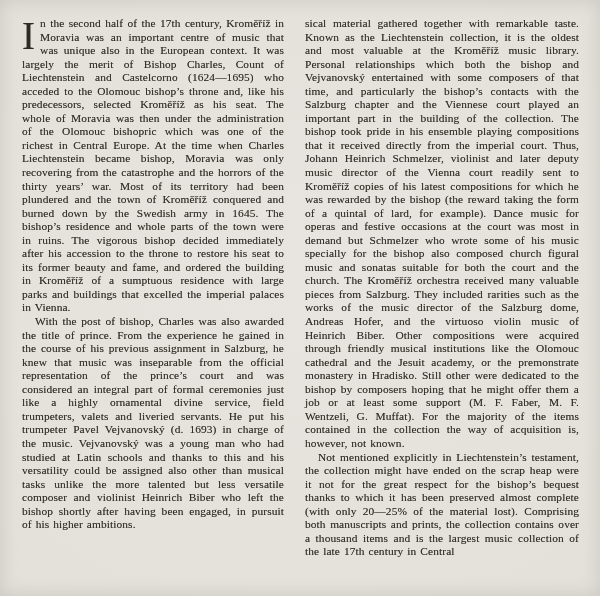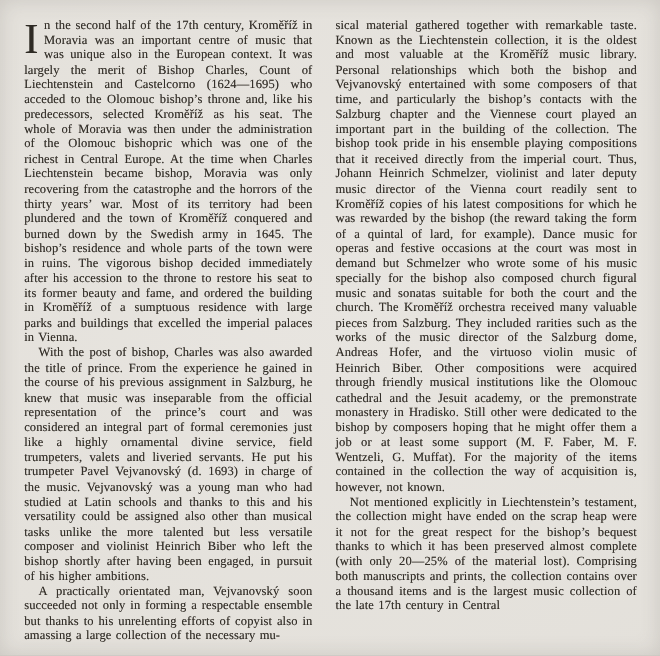--- a/index.html
+++ b/index.html
@@ -49,21 +49,20 @@
 </style>
 </head>
 <body>
 
 <div class="page">
   <div class="columns">
 
     <div class="col col-left">
       <p><span class="dropcap">I</span><span>n the second half of the 17th century, Kroměříž in Moravia was an important centre of music that was unique also in the European context. It was largely the merit of Bishop Charles, Count of Liechtenstein and Castelcorno (1624—1695) who acceded to the Olomouc bishop’s throne and, like his predecessors, selected Kroměříž as his seat. The whole of Moravia was then under the administration of the Olomouc bishopric which was one of the richest in Central Europe. At the time when Charles Liechtenstein became bishop, Moravia was only recovering from the catastrophe and the horrors of the thirty years’ war. Most of its territory had been plundered and the town of Kroměříž conquered and burned down by the Swedish army in 1645. The bishop’s residence and whole parts of the town were in ruins. The vigorous bishop decided immediately after his accession to the throne to restore his seat to its former beauty and fame, and ordered the building in Kroměříž of a sumptuous residence with large parks and buildings that excelled the imperial palaces in Vienna.</span></p>
       <p class="indent">With the post of bishop, Charles was also awarded the title of prince. From the experience he gained in the course of his previous assignment in Salzburg, he knew that music was inseparable from the official representation of the prince’s court and was considered an integral part of formal ceremonies just like a highly ornamental divine service, field trumpeters, valets and liveried servants. He put his trumpeter Pavel Vejvanovský (d. 1693) in charge of the music. Vejvanovský was a young man who had studied at Latin schools and thanks to this and his versatility could be assigned also other than musical tasks unlike the more talented but less versatile composer and violinist Heinrich Biber who left the bishop shortly after having been engaged, in pursuit of his higher ambitions.</p>
-      <p class="indent">A practically orientated man, Vejvanovský soon succeeded not only in forming a respectable ensemble but thanks to his unrelenting efforts of copyist also in amassing a large collection of the necessary mu-</p>
     </div>
 
     <div class="col col-right">
       <p>sical material gathered together with remarkable taste. Known as the Liechtenstein collection, it is the oldest and most valuable at the Kroměříž music library. Personal relationships which both the bishop and Vejvanovský entertained with some composers of that time, and particularly the bishop’s contacts with the Salzburg chapter and the Viennese court played an important part in the building of the collection. The bishop took pride in his ensemble playing compositions that it received directly from the imperial court. Thus, Johann Heinrich Schmelzer, violinist and later deputy music director of the Vienna court readily sent to Kroměříž copies of his latest compositions for which he was rewarded by the bishop (the reward taking the form of a quintal of lard, for example). Dance music for operas and festive occasions at the court was most in demand but Schmelzer who wrote some of his music specially for the bishop also composed church figural music and sonatas suitable for both the court and the church. The Kroměříž orchestra received many valuable pieces from Salzburg. They included rarities such as the works of the music director of the Salzburg dome, Andreas Hofer, and the virtuoso violin music of Heinrich Biber. Other compositions were acquired through friendly musical institutions like the Olomouc cathedral and the Jesuit academy, or the premonstrate monastery in Hradisko. Still other were dedicated to the bishop by composers hoping that he might offer them a job or at least some support (M. F. Faber, M. F. Wentzeli, G. Muffat). For the majority of the items contained in the collection the way of acquisition is, however, not known.</p>
       <p class="indent">Not mentioned explicitly in Liechtenstein’s testament, the collection might have ended on the scrap heap were it not for the great respect for the bishop’s bequest thanks to which it has been preserved almost complete (with only 20—25% of the material lost). Comprising both manuscripts and prints, the collection contains over a thousand items and is the largest music collection of the late 17th century in Central</p>
     </div>
 
   </div>
 </div>
 

